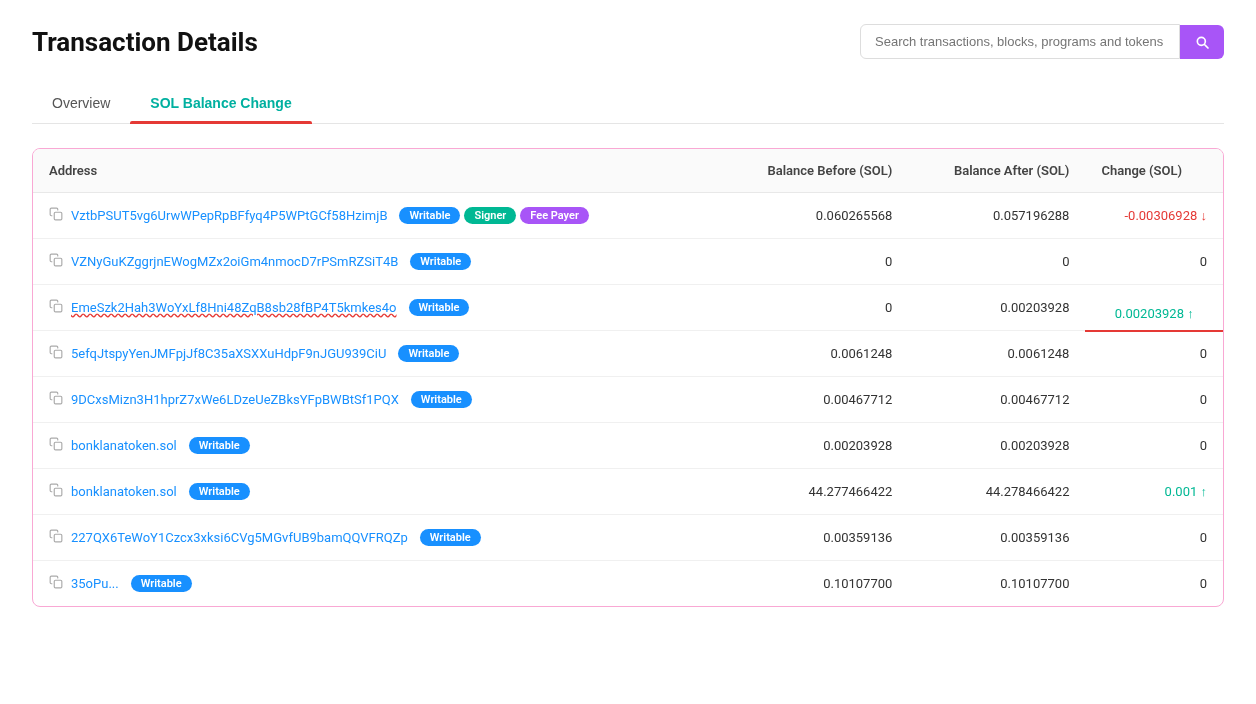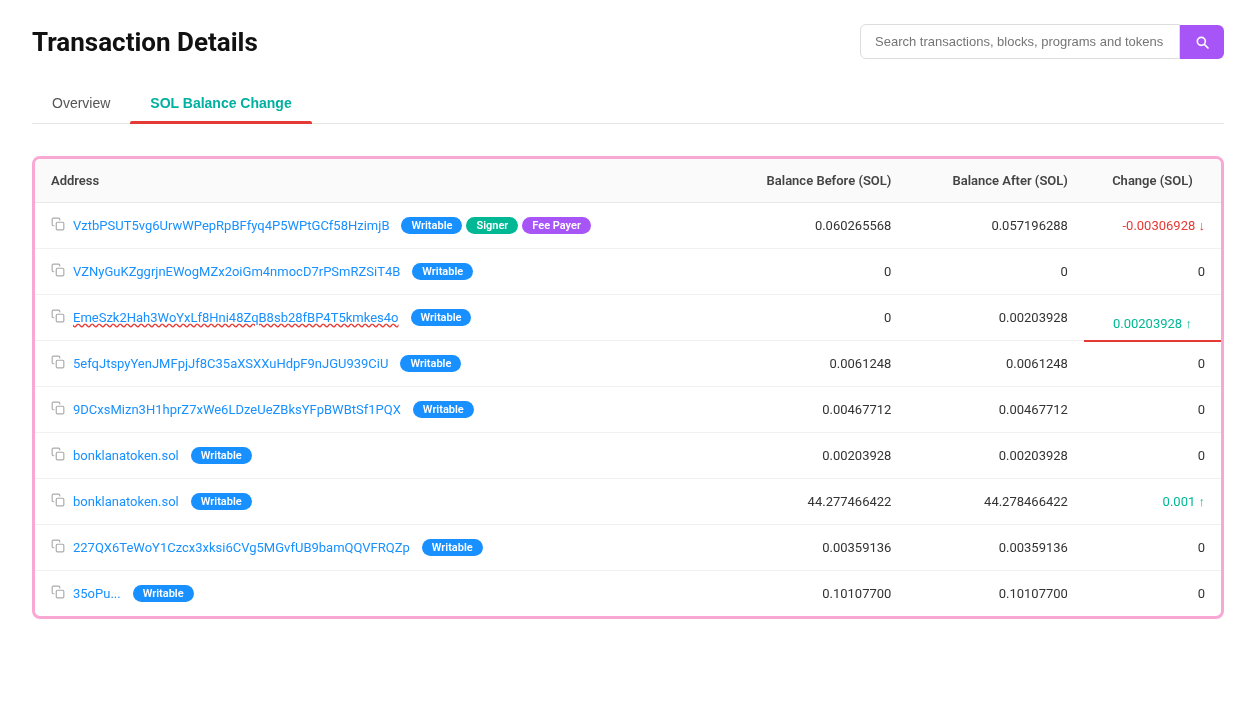--- a/index.html
+++ b/index.html
@@ -25,26 +25,26 @@
     .tab {
       padding: 12px 20px; cursor: pointer; font-size: 14px; color: #555; background: none; border: none;
       position: relative; font-weight: 500;
     }
     .tab.active { color: #00b0a0; font-weight: 600; }
     .tab.active::after {
       content: ''; position: absolute; bottom: -1px; left: 0; right: 0; height: 3px;
       background: #e53935; border-radius: 2px 2px 0 0;
     }
 
-    .table-container { background: #fff; border: 3px solid #f9a8d4; border-radius: 8px; margin-top: 32px; overflow: hidden; }
+    .table-container { background: #fff; border: 1px solid #f9a8d4; border-radius: 8px; margin-top: 24px; overflow: hidden; }
 
     table { width: 100%; border-collapse: collapse; }
     thead tr { background: #fafafa; border-bottom: 1px solid #e8e8e8; }
     thead th { padding: 14px 16px; text-align: left; font-weight: 600; font-size: 13px; color: #444; }
-    thead th:last-child { text-align: center; }
+    thead th:last-child { text-align: left; }
     thead th:nth-child(2), thead th:nth-child(3) { text-align: right; }
 
     tbody tr { border-bottom: 1px solid #f0f0f0; }
     tbody tr:last-child { border-bottom: none; }
     tbody td { padding: 14px 16px; vertical-align: middle; font-size: 13px; }
     tbody td:nth-child(2), tbody td:nth-child(3) { text-align: right; color: #333; }
     tbody td:nth-child(4) { text-align: right; }
 
     .address-cell { display: flex; align-items: center; gap: 8px; }
     .copy-icon { color: #aaa; cursor: pointer; flex-shrink: 0; }

